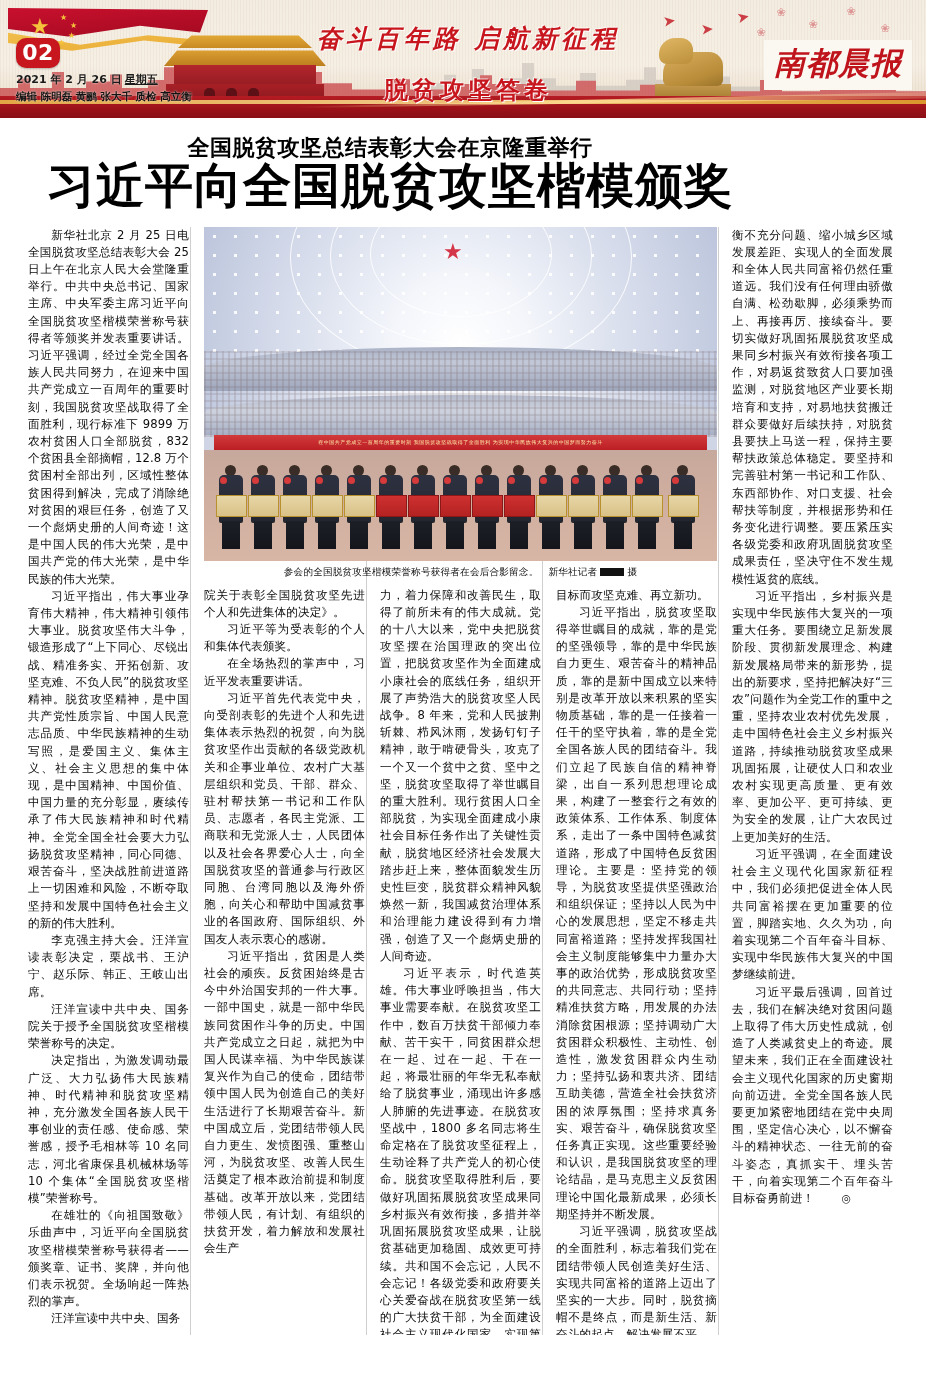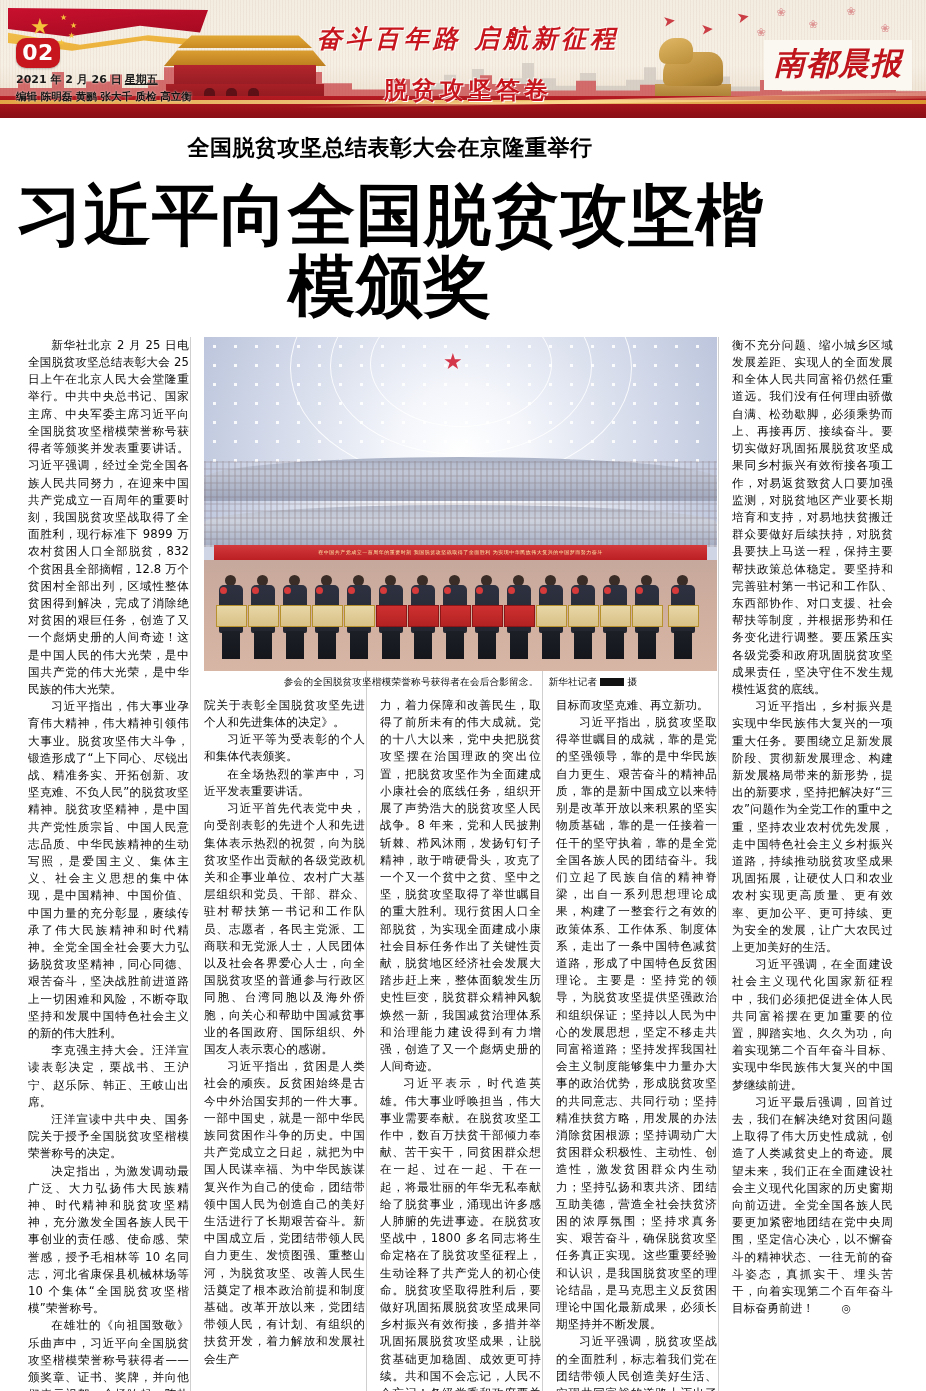--- a/index.html
+++ b/index.html
@@ -181,22 +181,22 @@
   
   .headline-wrap{
     width:780px;padding-top:18px;text-align:center;background:#fff;
   }
   .kicker{
     font-size:22px;font-weight:bold;color:#000;letter-spacing:.5px;
     line-height:1.1;
     font-family:"DejaVu Sans","Liberation Sans",sans-serif;
   }
   .main-title{
-    margin-top:20px;
-    font-size:67px;font-weight:bold;color:#000;letter-spacing:1px;
+    margin-top:0;
+    font-size:48px;font-weight:bold;color:#000;letter-spacing:1px;
     line-height:1.05;
     font-family:"DejaVu Sans","Liberation Sans",sans-serif;
   }
 
   
   .body-area{
     position:relative;
     margin:16px 0 0 0;
     width:926px;height:1125px;
   }

